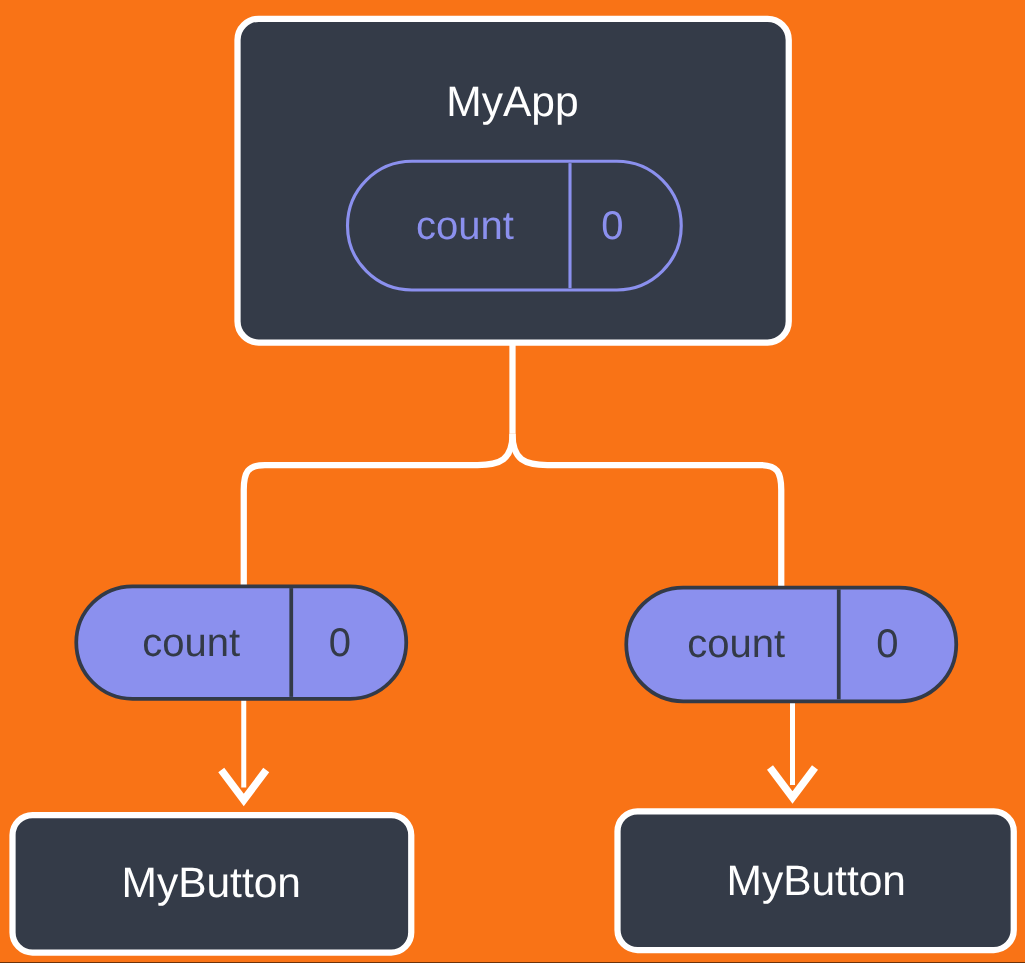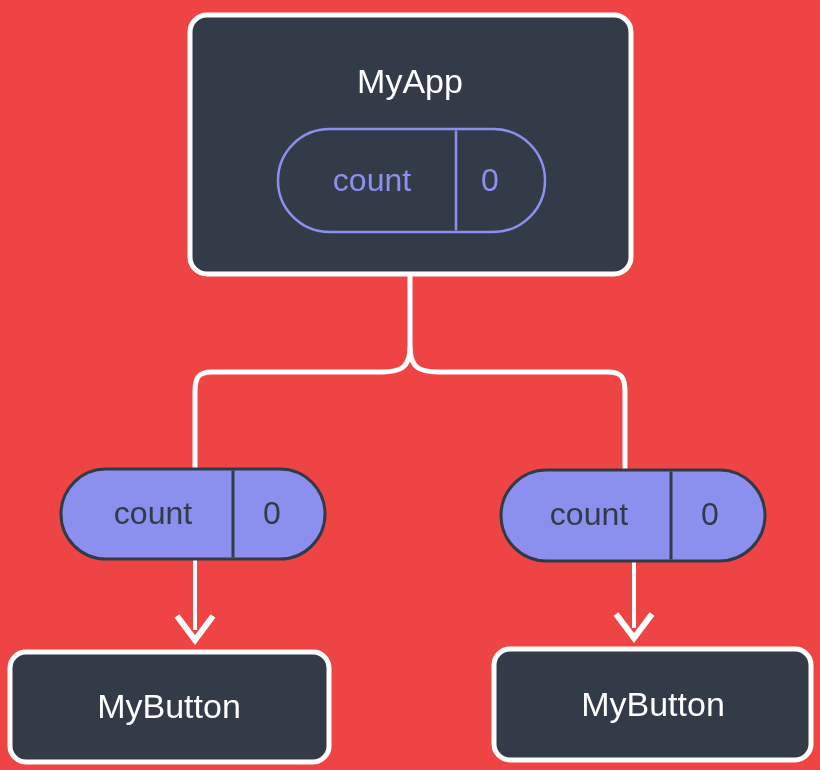--- a/index.html
+++ b/index.html
@@ -10,21 +10,21 @@
   body {
     width: 820px;
     height: 770px;
     overflow: hidden;
     font-family: "Liberation Sans", sans-serif;
   }
   #stage {
     position: relative;
     width: 820px;
     height: 770px;
-    background: #ef4444;
+    background: #f97316;
   }
   #stage svg {
     position: absolute;
     top: 0;
     left: 0;
     display: block;
   }
   .node-label {
     font-family: "Liberation Sans", sans-serif;
     font-size: 34px;

